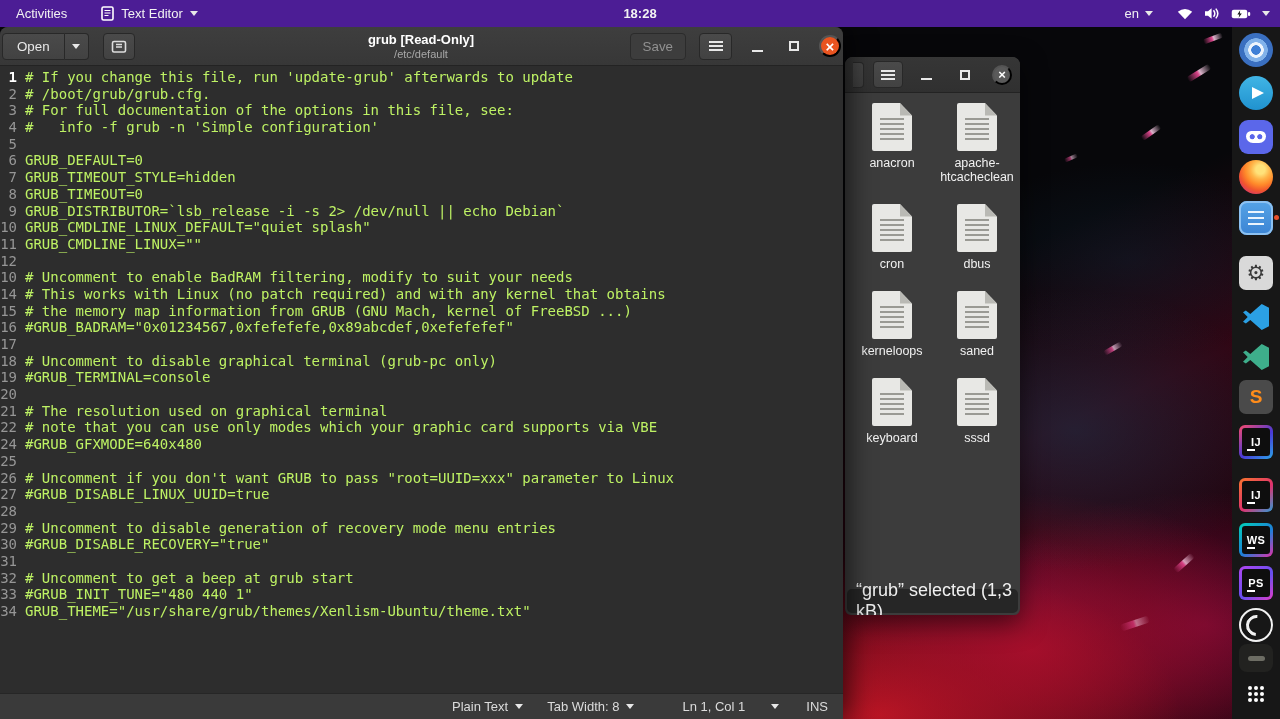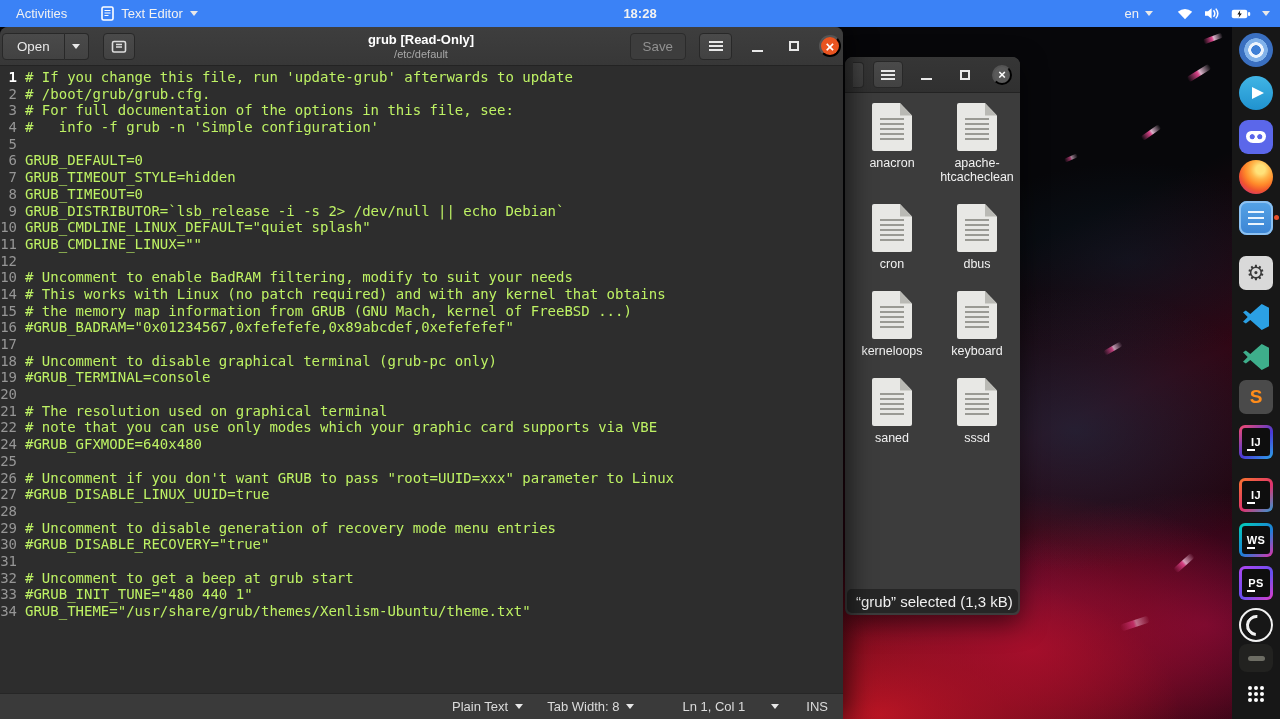--- a/index.html
+++ b/index.html
@@ -16,21 +16,21 @@
       radial-gradient(500px 260px at 880px 715px, rgba(205,25,35,.9), transparent 60%),
       radial-gradient(360px 190px at 1205px 625px, rgba(135,10,60,.75), transparent 70%),
       radial-gradient(220px 100px at 980px 600px, rgba(95,20,95,.45), transparent 70%),
       linear-gradient(155deg, transparent 55%, rgba(90,5,30,.5) 70%, rgba(28,2,12,.8) 90%),
       #07070a; }
   .spark { position:absolute; border-radius:4px; opacity:.85;
     background:linear-gradient(90deg, transparent, #ff4fa0 45%, #ffd2ec 55%, transparent); }
 
   
   .topbar { position:absolute; left:0; top:0; width:1280px; height:27px; z-index:5;
-    background:#3b82f6; color:#f2f2f2; display:flex; align-items:center; font-size:13px; }
+    background:#4c1d95; color:#f2f2f2; display:flex; align-items:center; font-size:13px; }
   .tb-left { display:flex; align-items:center; gap:26px; padding-left:12px; }
   .tb-btn { display:flex; align-items:center; gap:7px; padding:0 4px; height:27px; }
   .caret-down { width:0; height:0; border-left:4px solid transparent; border-right:4px solid transparent;
     border-top:5px solid #e8e8e8; display:inline-block; }
   .tb-clock { position:absolute; left:50%; transform:translateX(-50%); font-weight:bold; }
   .tb-right { margin-left:auto; display:flex; align-items:center; gap:10px; padding-right:10px; }
   .kbd-group { display:flex; align-items:center; gap:6px; margin-right:14px; }
   .sysicons { display:flex; align-items:center; gap:11px; }
 
   
@@ -94,21 +94,21 @@
   .file-cell { display:flex; flex-direction:column; align-items:center; }
   .doc-icon { position:relative; width:40px; height:48px; background:#e8e8e5; border-radius:2px;
     clip-path:polygon(0 0, 70% 0, 100% 26%, 100% 100%, 0 100%); }
   .doc-icon::before { content:''; position:absolute; right:0; top:0; width:12px; height:12.5px;
     background:#b9b9b4; clip-path:polygon(0 0, 100% 100%, 0 100%); }
   .doc-icon::after { content:''; position:absolute; left:8px; right:8px; top:15px; height:22px;
     background:repeating-linear-gradient(#9a9a94 0 2px, transparent 2px 5px); }
   .file-label { margin-top:5px; color:#f1f1f1; font-size:12.5px; line-height:1.12; text-align:center;
     max-width:82px; overflow-wrap:anywhere; }
   .fm-statusbar { position:absolute; left:2px; right:2px; bottom:2px; height:24px; background:#262626;
-    border-radius:5px; color:#f0f0f0; font-size:15px; display:flex; align-items:center;
+    border-radius:5px; color:#f0f0f0; font-size:18px; display:flex; align-items:center;
     padding-left:9px; }
 
   
   .dock { position:absolute; right:0; top:27px; width:48px; height:692px; background:#171717; z-index:2; }
   .dock button { position:absolute; left:7px; width:34px; height:34px; background:none; border:none; padding:0; }
   .dock button:nth-of-type(1){top:6px} .dock button:nth-of-type(2){top:49px}
   .dock button:nth-of-type(3){top:93px} .dock button:nth-of-type(4){top:133px}
   .dock button:nth-of-type(5){top:174px} .dock button:nth-of-type(6){top:229px}
   .dock button:nth-of-type(7){top:273px} .dock button:nth-of-type(8){top:313px}
   .dock button:nth-of-type(9){top:353px} .dock button:nth-of-type(10){top:398px}
@@ -482,26 +482,26 @@
           <div class="file-label" data-name="file-name">dbus</div>
         </div>
 
         <div class="file-cell" data-name="file-item">
           <div class="doc-icon" data-name="document-icon"></div>
           <div class="file-label" data-name="file-name">kerneloops</div>
         </div>
 
         <div class="file-cell" data-name="file-item">
           <div class="doc-icon" data-name="document-icon"></div>
+          <div class="file-label" data-name="file-name">saned</div>
+        </div>
+
+        <div class="file-cell" data-name="file-item">
+          <div class="doc-icon" data-name="document-icon"></div>
           <div class="file-label" data-name="file-name">keyboard</div>
-        </div>
-
-        <div class="file-cell" data-name="file-item">
-          <div class="doc-icon" data-name="document-icon"></div>
-          <div class="file-label" data-name="file-name">saned</div>
         </div>
 
         <div class="file-cell" data-name="file-item">
           <div class="doc-icon" data-name="document-icon"></div>
           <div class="file-label" data-name="file-name">sssd</div>
         </div>
       </div>
     <div class="fm-statusbar" data-name="selection-status">“grub” selected (1,3 kB)</div>
   </div>
 

